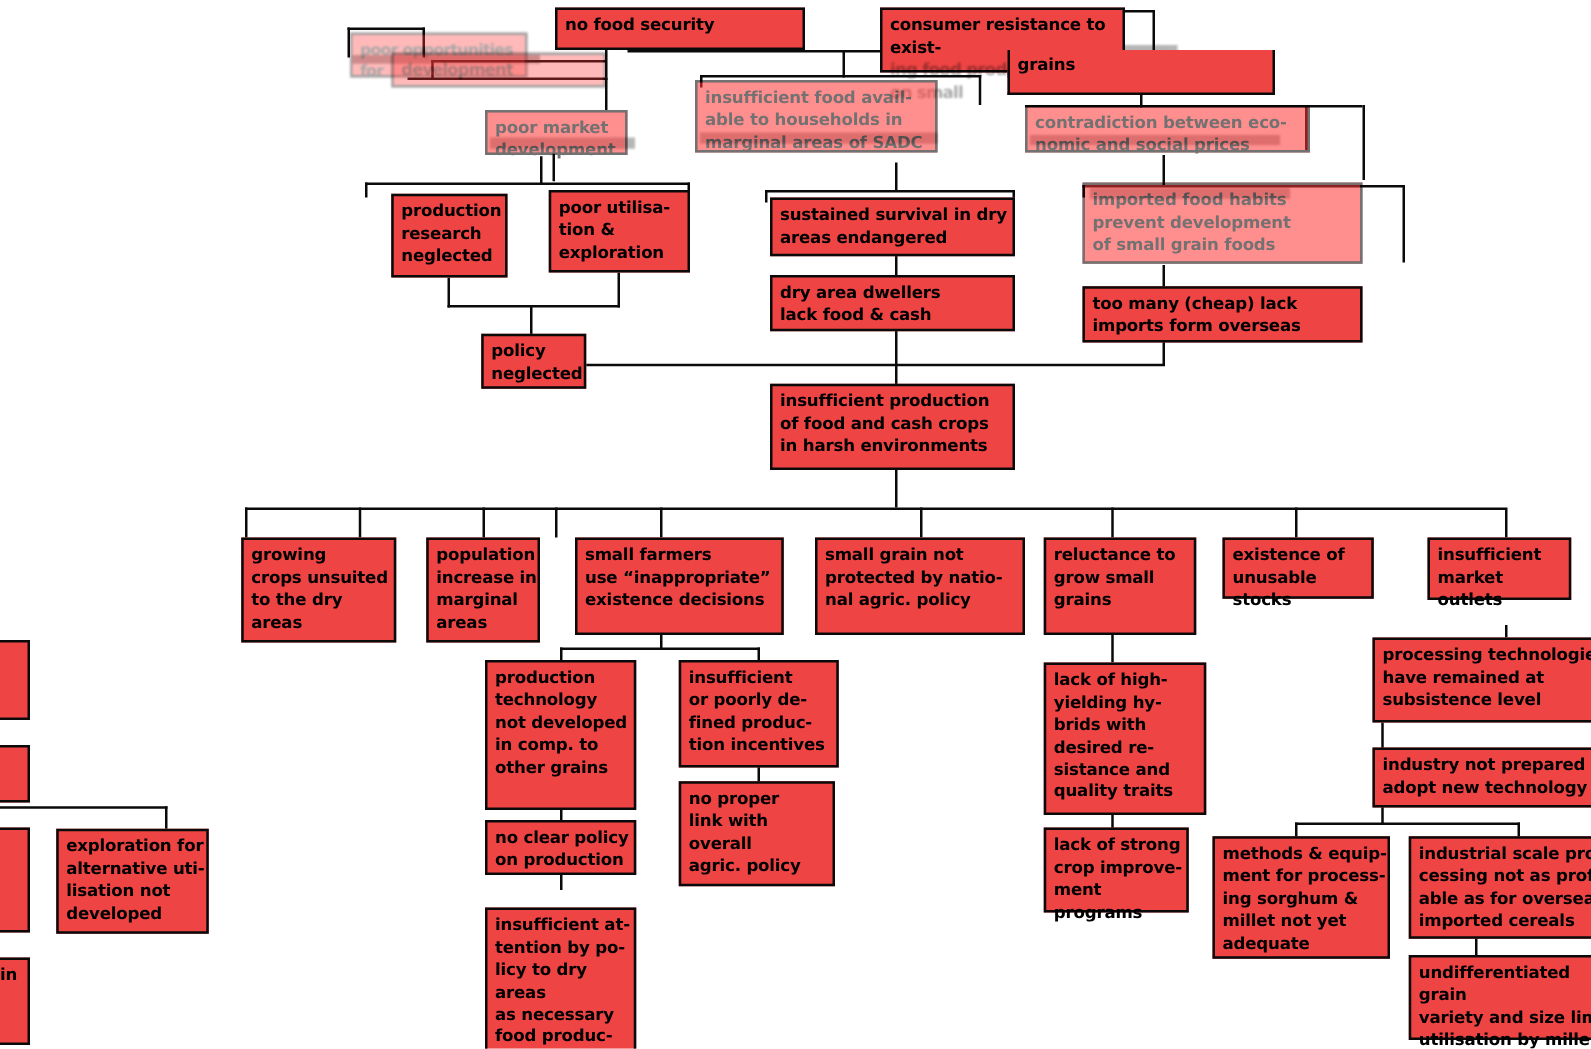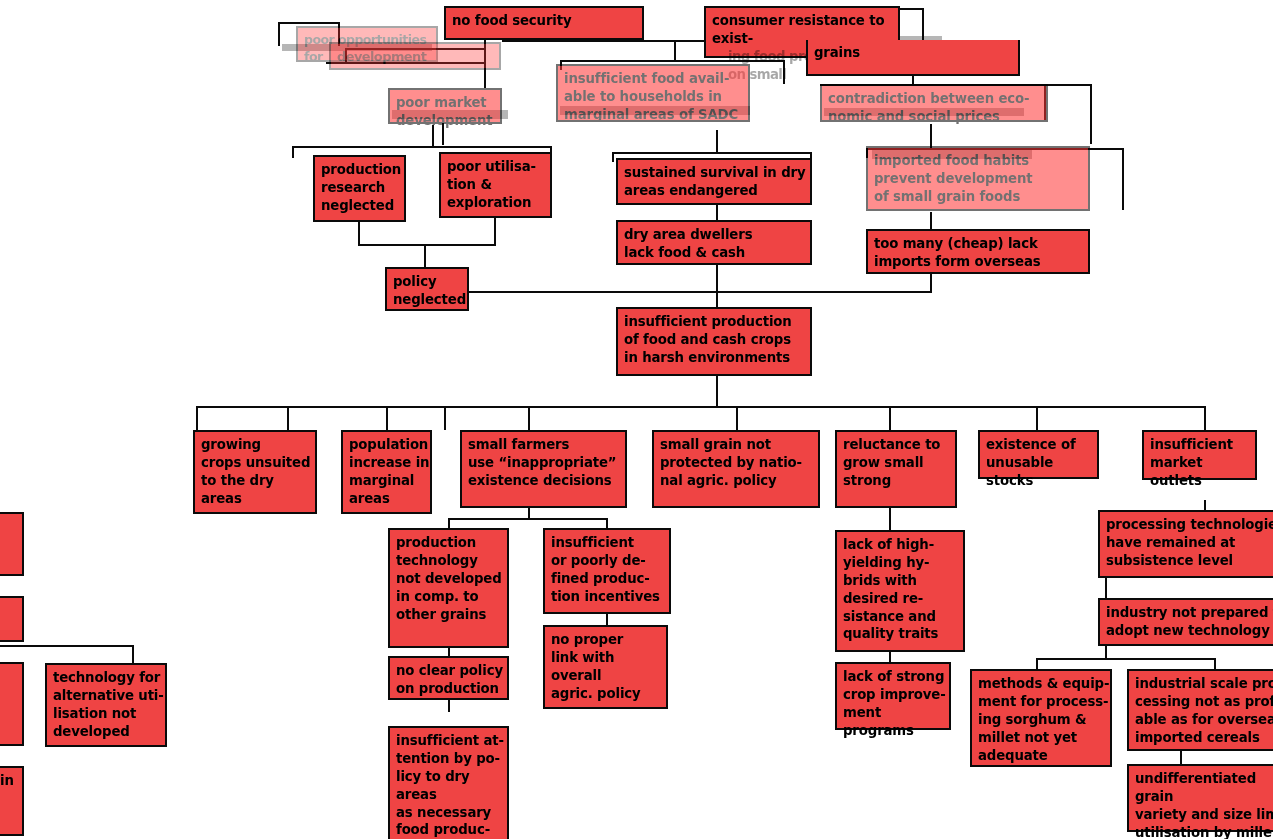--- a/index.html
+++ b/index.html
@@ -33,21 +33,20 @@
   .faded{
     color:#1a1a1a;
     opacity:0.55;
     filter:blur(0.45px) contrast(1.3);
   }
   .faded2{
     color:#1a1a1a;
     opacity:0.34;
     filter:blur(0.75px) contrast(1.25);
     letter-spacing:-0.6px;
-    margin-left:16px;
   }
   .ln{
     position:absolute;
     background:#0a0a0a;
     z-index:1;
   }
   .lnh{height:2px;}
   .lnv{width:2px;}
   .smudge{
     position:absolute;
@@ -219,21 +218,21 @@
   <div class="node" style="left:460px; top:430px; width:167px; height:78px;">small farmers
 use “inappropriate”
 existence decisions</div>
 
   <div class="node" style="left:652px; top:430px; width:168px; height:78px;">small grain not
 protected by natio-
 nal agric. policy</div>
 
   <div class="node" style="left:835px; top:430px; width:122px; height:78px;">reluctance to
 grow small
-strong</div>
+grains</div>
 
   <div class="node" style="left:978px; top:430px; width:121px; height:49px;">existence of
 unusable stocks</div>
 
   <div class="node" style="left:1142px; top:430px; width:115px; height:50px;">insufficient
 market outlets</div>
 
   <div class="node" style="left:388px; top:528px; width:121px; height:120px;">production
 technology
 not developed
@@ -291,21 +290,21 @@
 
   <div class="node" style="left:1127px; top:764px; width:168px; height:68px;">undifferentiated grain
 variety and size limit
 utilisation by millers</div>
 
   <div class="node" style="left:-24px; top:512px; width:48px; height:64px;"></div>
   <div class="node" style="left:-24px; top:596px; width:48px; height:46px;"></div>
   <div class="node" style="left:-24px; top:662px; width:48px; height:84px;"></div>
   <div class="node" style="left:-24px; top:766px; width:48px; height:70px; padding-left:22px;">in</div>
 
-  <div class="node" style="left:45px; top:663px; width:122px; height:84px;">technology for
+  <div class="node" style="left:45px; top:663px; width:122px; height:84px;">exploration for
 alternative uti-
 lisation not
 developed</div>
 
   <div class="smudge" style="left:282px; top:44px; width:150px; height:7px;"></div>
   <div class="smudge" style="left:718px; top:36px; width:224px; height:9px;"></div>
   <div class="smudge" style="left:560px; top:106px; width:190px; height:9px;"></div>
   <div class="smudge" style="left:824px; top:108px; width:200px; height:8px;"></div>
   <div class="smudge" style="left:872px; top:150px; width:160px; height:9px;"></div>
   <div class="smudge" style="left:392px; top:110px; width:116px; height:9px;"></div>

